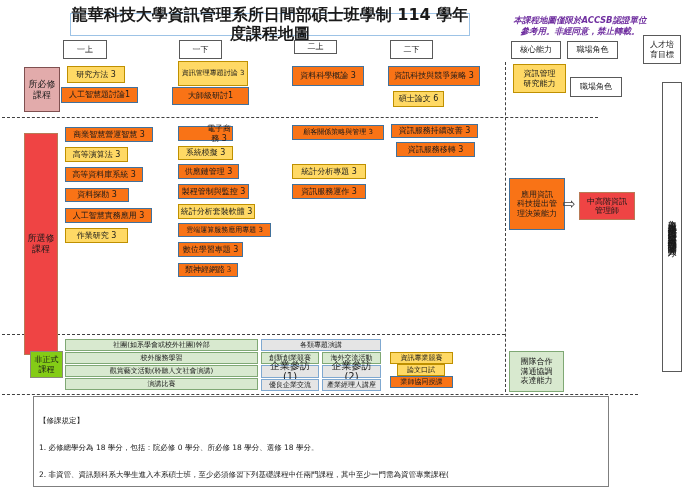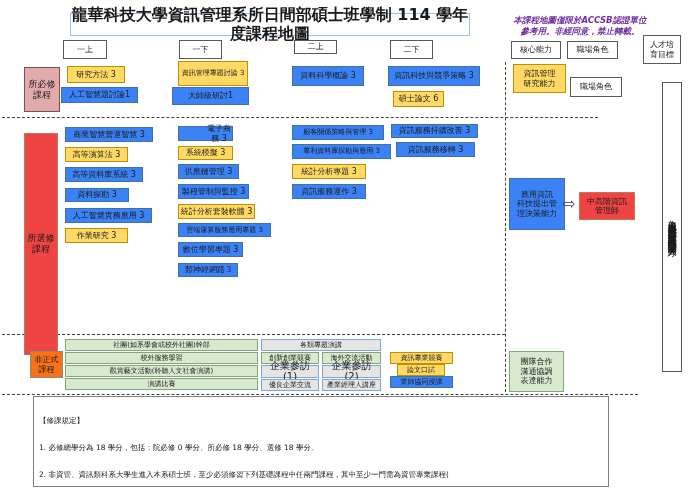--- a/index.html
+++ b/index.html
@@ -3,26 +3,26 @@
 <meta charset="utf-8">
 <style>
   html,body{margin:0;padding:0;background:#fff;}
   #stage{position:relative;width:700px;height:495px;background:#ffffff;overflow:hidden;
          font-family:"DejaVu Sans","Liberation Sans",sans-serif;color:#1a1a1a;}
   .box{position:absolute;display:flex;align-items:center;justify-content:center;
        text-align:center;font-size:8px;line-height:1.18;border:1px solid #595959;
        box-sizing:border-box;white-space:pre-line;background:#fff;}
   .noborder{border:none;background:transparent;}
   .yellow{background:#FFD965;border-color:#BF9000;}
-  .blue{background:#3b82f6;border-color:#41719C;}
+  .blue{background:#f97316;border-color:#41719C;}
   .pink{background:#E2ABAB;border-color:#7F5050;}
   .peach{background:#ef4444;border-color:#B97A56;}
   .green{background:#D8E9CF;border-color:#7FA874;}
   .lblue{background:#e5e5e5;border-color:#7FA8D0;}
-  .tan{background:#f97316;border-color:#8A8A7A;}
+  .tan{background:#84cc16;border-color:#8A8A7A;}
   .f7{font-size:7px;}
   .f65{font-size:10px;line-height:1.05;}
   .title{font-size:16px;font-weight:bold;border-color:#9DC3E6;}
   .notice{color:#7030A0;font-style:italic;font-weight:bold;font-size:8.5px;line-height:1.35;}
   .dashH{position:absolute;border-top:1px dashed #404040;height:0;}
   .dashV{position:absolute;border-left:1px dashed #404040;width:0;}
   .vert{writing-mode:vertical-rl;letter-spacing:1px;font-size:9px;}
   .arrow{position:absolute;font-size:15px;color:#404040;line-height:1;}
   .rules{position:absolute;left:33px;top:396px;width:576px;height:91px;
          border:1px solid #7F7F7F;box-sizing:border-box;padding:1px 5px;
@@ -79,21 +79,20 @@
   <div class="box blue" style="left:178px;top:126px;width:55px;height:15px;padding-left:27px;">電子商務 3</div>
   <div class="box yellow" style="left:178px;top:146px;width:55px;height:14px;">系統模擬 3</div>
   <div class="box blue" style="left:178px;top:164px;width:61px;height:15px;">供應鏈管理 3</div>
   <div class="box blue" style="left:178px;top:184px;width:71px;height:15px;">製程管制與監控 3</div>
   <div class="box yellow" style="left:178px;top:204px;width:77px;height:15px;">統計分析套裝軟體 3</div>
   <div class="box blue f7" style="left:178px;top:223px;width:93px;height:14px;">雲端運算服務應用專題 3</div>
   <div class="box blue" style="left:178px;top:242px;width:65px;height:15px;">數位學習專題 3</div>
   <div class="box blue" style="left:178px;top:263px;width:60px;height:14px;font-family:Liberation Serif, serif;">類神經網路 3</div>
 
   <div class="box blue f7" style="left:292px;top:125px;width:92px;height:15px;">顧客關係策略與管理 3</div>
-  <div class="box blue f7" style="left:292px;top:144px;width:99px;height:15px;">專利資料庫探勘與應用 3</div>
   <div class="box yellow" style="left:292px;top:164px;width:74px;height:15px;">統計分析專題 3</div>
   <div class="box blue" style="left:292px;top:184px;width:74px;height:15px;">資訊服務運作 3</div>
 
   <div class="box blue" style="left:391px;top:124px;width:87px;height:14px;">資訊服務持續改善 3</div>
   <div class="box blue" style="left:396px;top:142px;width:79px;height:15px;">資訊服務移轉 3</div>
 
   <div class="box blue" style="left:509px;top:178px;width:56px;height:52px;">應用資訊
 科技提出管
 理決策能力</div>
   <span class="arrow" style="left:563px;top:197px;">⇨</span>

